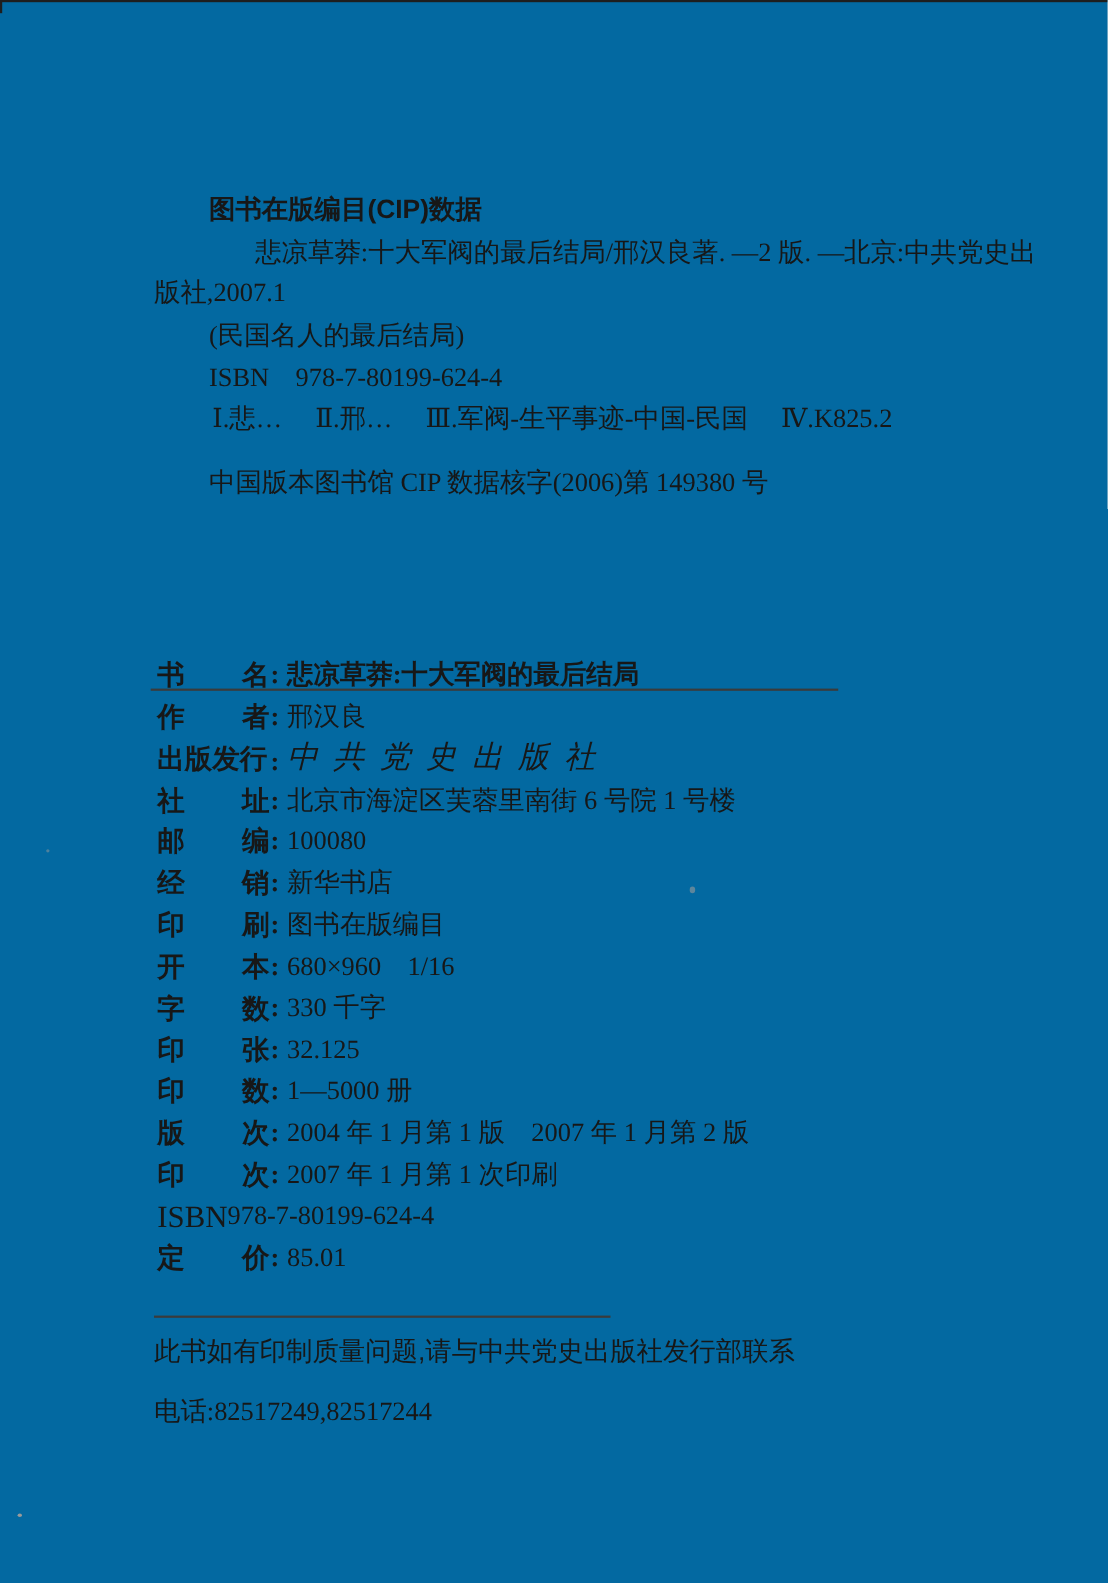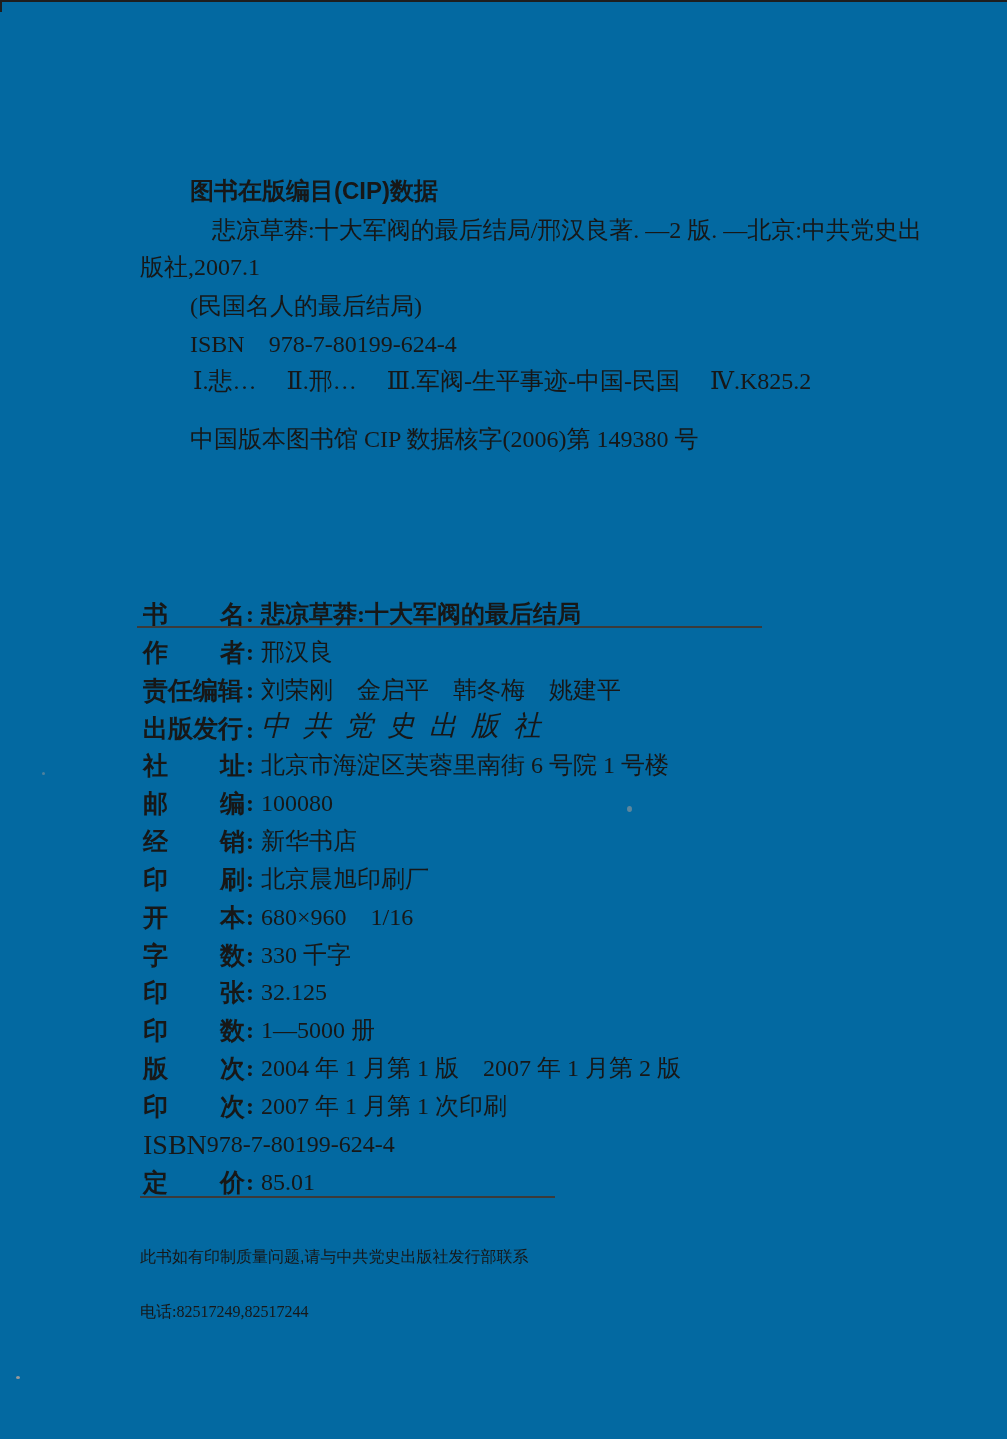--- a/index.html
+++ b/index.html
@@ -13,21 +13,21 @@
   }
   .txt{white-space:pre-wrap;}
   .bold{font-weight:bold;margin-top:19px;}
   
   .edge-top{position:absolute;top:0;left:0;width:1007px;height:2px;background:#1e1e1e;}
   .edge-corner{position:absolute;top:0;left:0;width:2px;height:12px;background:#1e1e1e;}
   .speck{position:absolute;background:#9a9a9a;border-radius:50%;}
   
   .cip-line{position:absolute;font-size:24px;line-height:30px;}
   .cip-heading{left:190px;top:176px;font-weight:bold;font-family:"Liberation Sans","DejaVu Sans",sans-serif;}
-  .cip-l1{left:212px;top:215px;}
+  .cip-l1{left:232px;top:215px;}
   .cip-l2{left:140px;top:252px;}
   .cip-series{left:190px;top:291px;}
   .cip-isbn{left:190px;top:329px;}
   .cip-class{left:193px;top:366px;}
   .cip-record{left:190px;top:424px;}
   
   .colophon{position:absolute;left:143px;top:600px;}
   .crow{height:37.85px;font-size:24px;line-height:29px;white-space:pre-wrap;}
   .lab{
     display:inline-flex;width:102px;justify-content:space-between;
@@ -37,21 +37,21 @@
   .lab-latin{width:auto;font-weight:normal;font-family:"Liberation Serif","DejaVu Serif",serif;font-size:28px;}
   .colon{font-weight:bold;margin:0 7px 0 1px;}
   .val{white-space:pre-wrap;}
   .val-isbn{margin-left:0;}
   .script{
     font-style:italic;font-size:28px;letter-spacing:14px;
     font-family:"DejaVu Serif",serif;position:relative;top:-3px;text-align:right;
   }
   .title-underline{position:absolute;left:137px;top:626px;width:625px;height:2px;background:#3b3b3b;}
   .footer-sep{position:absolute;left:140px;top:1196px;width:415px;height:2px;background:#3b3b3b;}
-  .footer-line{position:absolute;font-size:16px;line-height:30px;margin-top:28px;}
+  .footer-line{position:absolute;font-size:24px;line-height:30px;}
   .footer-notice{left:140px;top:1214px;font-family:"Liberation Sans","DejaVu Sans",sans-serif;}
   .footer-phone{left:140px;top:1269px;}
 </style>
 </head>
 <body>
 
 <div class="page">
 
   <div class="edge-top"></div>
   <div class="edge-corner"></div>
@@ -66,26 +66,25 @@
     <div class="cip-line cip-series txt">(民国名人的最后结局)</div>
     <div class="cip-line cip-isbn txt">ISBN　978-7-80199-624-4</div>
     <div class="cip-line cip-class txt">Ⅰ.悲…　 Ⅱ.邢…　 Ⅲ.军阀-生平事迹-中国-民国　 Ⅳ.K825.2</div>
     <div class="cip-line cip-record txt">中国版本图书馆 CIP 数据核字(2006)第 149380 号</div>
   </section>
 
   <section class="colophon">
     <div id="colophon-rows">
         <div class="crow"><span class="lab"><span>书</span><span>名</span></span><span class="colon">:</span><span class="val bold">悲凉草莽:十大军阀的最后结局</span></div>
         <div class="crow"><span class="lab"><span>作</span><span>者</span></span><span class="colon">:</span><span class="val">邢汉良</span></div>
-        <div class="crow"><span class="lab">责任编辑</span><span class="colon">:</span><span class="val">刘荣刚　金启平　韩冬梅　姚建平</span></div>
         <div class="crow"><span class="lab">出版发行</span><span class="colon">:</span><span class="val script">中共党史出版社</span></div>
         <div class="crow"><span class="lab"><span>社</span><span>址</span></span><span class="colon">:</span><span class="val">北京市海淀区芙蓉里南街 6 号院 1 号楼</span></div>
         <div class="crow"><span class="lab"><span>邮</span><span>编</span></span><span class="colon">:</span><span class="val">100080</span></div>
         <div class="crow"><span class="lab"><span>经</span><span>销</span></span><span class="colon">:</span><span class="val">新华书店</span></div>
-        <div class="crow"><span class="lab"><span>印</span><span>刷</span></span><span class="colon">:</span><span class="val">北京晨旭印刷厂</span></div>
+        <div class="crow"><span class="lab"><span>印</span><span>刷</span></span><span class="colon">:</span><span class="val">图书在版编目</span></div>
         <div class="crow"><span class="lab"><span>开</span><span>本</span></span><span class="colon">:</span><span class="val">680×960　1/16</span></div>
         <div class="crow"><span class="lab"><span>字</span><span>数</span></span><span class="colon">:</span><span class="val">330 千字</span></div>
         <div class="crow"><span class="lab"><span>印</span><span>张</span></span><span class="colon">:</span><span class="val">32.125</span></div>
         <div class="crow"><span class="lab"><span>印</span><span>数</span></span><span class="colon">:</span><span class="val">1—5000 册</span></div>
         <div class="crow"><span class="lab"><span>版</span><span>次</span></span><span class="colon">:</span><span class="val">2004 年 1 月第 1 版　2007 年 1 月第 2 版</span></div>
         <div class="crow"><span class="lab"><span>印</span><span>次</span></span><span class="colon">:</span><span class="val">2007 年 1 月第 1 次印刷</span></div>
         <div class="crow"><span class="lab lab-latin">ISBN</span><span class="val val-isbn">978-7-80199-624-4</span></div>
         <div class="crow"><span class="lab"><span>定</span><span>价</span></span><span class="colon">:</span><span class="val">85.01</span></div>
       </div>
   </section>

